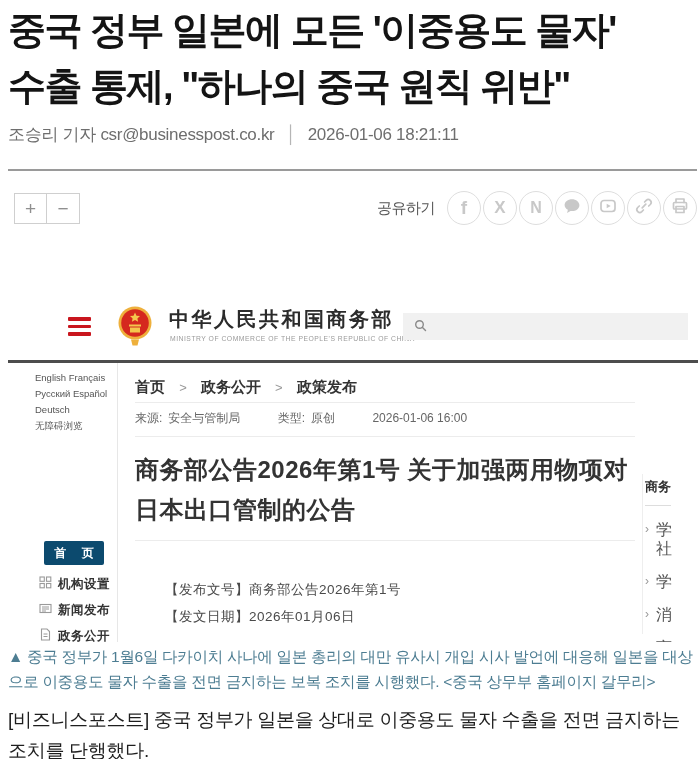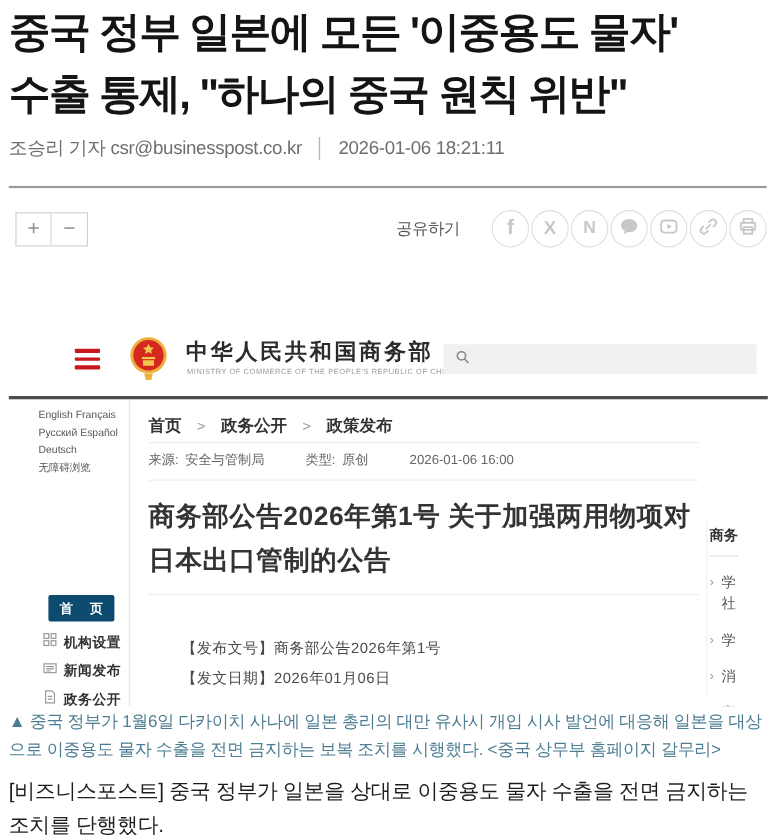--- a/index.html
+++ b/index.html
@@ -13,21 +13,21 @@
   .byline { position:absolute; left:8px; top:123px; font-size:17px; color:#6e6e6e; letter-spacing:-0.3px; }
   .byline .sep { color:#b5b5b5; padding:0 7px; }
   .divider-top { position:absolute; left:8px; top:169px; width:689px; border-top:2px solid #9a9a9a; }
 
   
   .fontsize-group { position:absolute; left:14px; top:193px; display:flex; }
   .fontsize-btn { width:33px; height:31px; border:1px solid #cfcfcf; background:#fff; color:#8f8f8f;
                   font-size:19px; line-height:29px; text-align:center; cursor:pointer; }
   .fontsize-btn + .fontsize-btn { border-left:none; }
   .share-group { position:absolute; right:3px; top:191px; display:flex; align-items:center; }
-  .share-label { font-size:15px; color:#555; margin-right:27px; letter-spacing:-0.5px; }
+  .share-label { font-size:15px; color:#555; margin-right:10px; letter-spacing:-0.5px; }
   .sicon { width:34px; height:34px; border:1.5px solid #dedede; border-radius:50%; margin-left:2px;
            display:flex; align-items:center; justify-content:center; color:#c8c8c8; font-weight:bold;
            background:#fff; cursor:pointer; }
   .sicon svg { stroke:#c8c8c8; fill:none; stroke-width:1.7; stroke-linecap:round; stroke-linejoin:round; }
   .glyph-f { font-size:19px; font-weight:800; }
   .glyph-x { font-size:17px; font-weight:800; }
   .glyph-n { font-size:16px; font-weight:800; }
 
   
   .figure { position:absolute; left:0; top:288px; width:700px; height:354px; background:#fff; overflow:hidden; }
@@ -62,21 +62,21 @@
   .doc-title { position:absolute; left:135px; top:162px; width:505px; font-size:24px; line-height:40px;
                font-weight:700; color:#333; letter-spacing:0.5px; }
   .doc-meta { position:absolute; left:165px; font-size:13.5px; color:#4a4a4a; letter-spacing:0.5px; }
 
   .rail { position:absolute; left:645px; top:190px; width:60px; }
   .rail-border { position:absolute; left:642px; top:186px; height:160px; border-left:1px solid #eee; }
   .rail-head { font-size:13px; font-weight:700; color:#333; }
   .rail-line { width:26px; border-top:1px solid #ddd; margin-top:9px; }
   .rail-item { display:flex; margin-top:14px; cursor:pointer; }
   .rail-item .chev { color:#999; font-size:12px; margin-right:7px; line-height:19px; }
-  .rail-item .rtext { font-size:13px; color:#555; width:15px; line-height:19px; word-break:break-all; }
+  .rail-item .rtext { font-size:16px; color:#555; width:15px; line-height:19px; word-break:break-all; }
 
   
   .caption { position:absolute; left:8px; top:645px; width:690px; font-size:15.5px; line-height:24.5px;
              color:#4d7d92; letter-spacing:-0.3px; }
   .bodytext { position:absolute; left:8px; top:704px; width:690px; font-size:19px; line-height:31px;
               color:#1e1e1e; letter-spacing:-0.3px; }
 </style>
 </head>
 <body>
 

